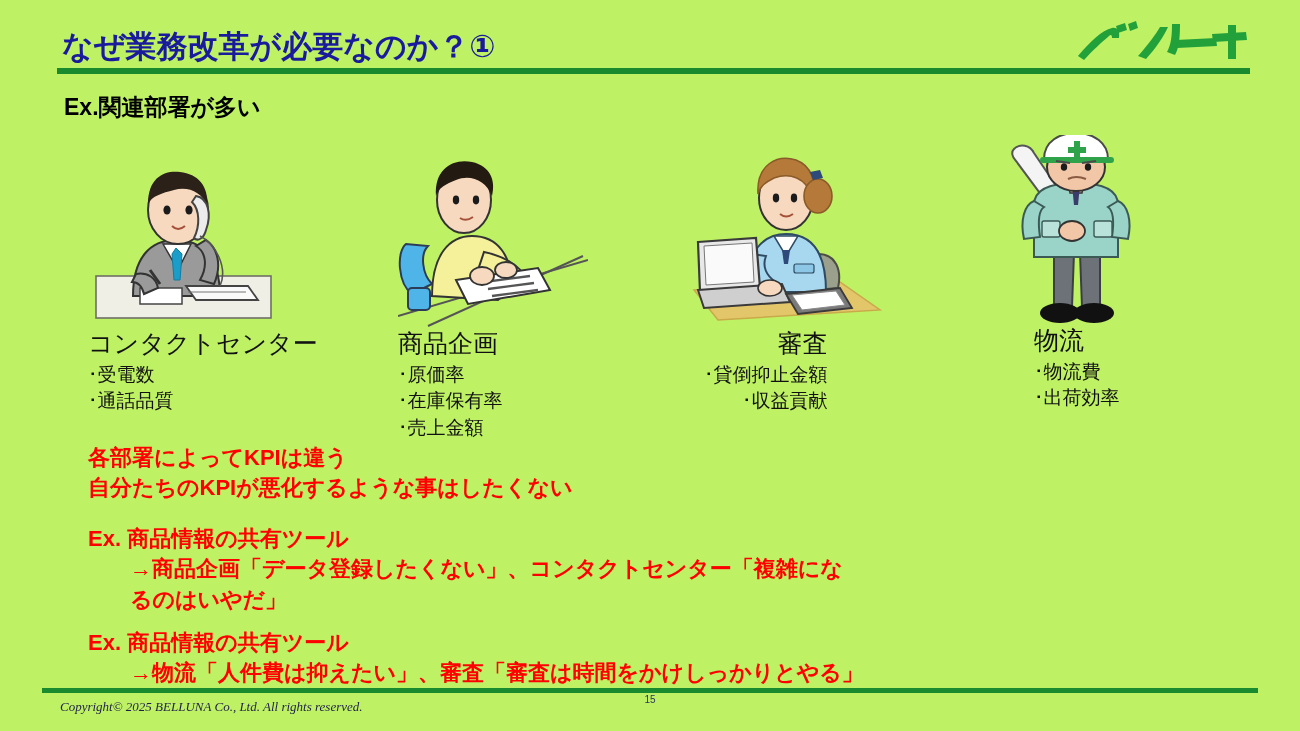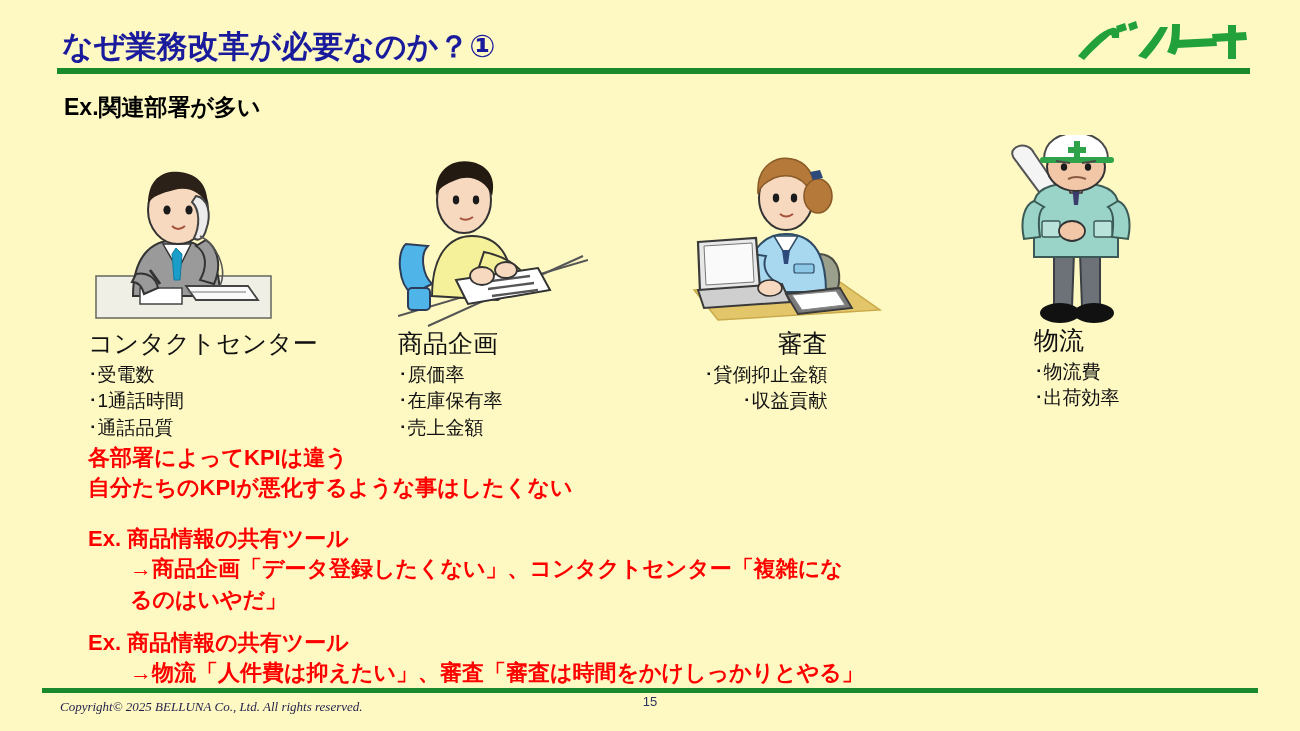--- a/index.html
+++ b/index.html
@@ -2,21 +2,21 @@
 <html><head>
 <meta charset="utf-8">
 <style>
   * { box-sizing: border-box; margin: 0; padding: 0; }
   html, body {
     width: 1300px; height: 731px;
     background: #ffffff;
     font-family: "Liberation Sans", "DejaVu Sans", sans-serif;
     overflow: hidden;
   }
-  #slide { position: relative; width: 1300px; height: 731px; background:#fef9c3; }
+  #slide { position: relative; width: 1300px; height: 731px; background:#bef264; }
 
   
   #slide-title {
     position: absolute; left: 62px; top: 26px;
     font-size: 31px; font-weight: bold; color: #1a1a9c;
     letter-spacing: 0px; white-space: nowrap;
   }
   #header-rule {
     position: absolute; left: 57px; top: 68px;
     width: 1193px; height: 6px; background: #1a8a2e;
@@ -57,21 +57,21 @@
     width: 1216px; height: 5px; background: #1a8a2e;
   }
   #copyright {
     position: absolute; left: 60px; top: 699px;
     font-family: "Liberation Serif", "DejaVu Serif", serif;
     font-style: italic; font-size: 13px; color: #1f1f4a;
     white-space: nowrap;
   }
   #page-number {
     position: absolute; left: 0; top: 694px; width: 1300px;
-    text-align: center; font-size: 13px; color: #2a3560;
+    text-align: center; font-size: 10px; color: #2a3560;
   }
 </style>
 </head>
 <body>
 
 <div id="slide">
 
   <div id="slide-title">なぜ業務改革が必要なのか？①</div>
   <div id="header-rule"></div>
 
@@ -125,21 +125,20 @@
 
       <path d="M112 88 C128 96, 140 120, 132 138" fill="none" stroke="#555" stroke-width="1.6"></path>
 
       <rect x="52" y="140" width="42" height="16" fill="#fff" stroke="#444" stroke-width="1.5"></rect>
       <path d="M48 126 C60 124, 68 130, 70 140 L56 146 C54 138, 50 134, 44 134 Z" fill="#9a9a9a" stroke="#333" stroke-width="2"></path>
       <path d="M62 122 L72 136" stroke="#333" stroke-width="3"></path>
     </svg>
     <div class="persona-text" style="left:0px; top:178px;">
       <div class="persona-title">コンタクトセンター</div>
       <div class="persona-item">･受電数</div>
-      <div class="persona-item">･1通話時間</div>
       <div class="persona-item">･通話品質</div>
     </div>
   </div>
 
   <div class="persona" style="left:398px; top:148px; width:230px; height:300px;">
     <svg class="persona-art" width="190" height="180" viewBox="0 0 190 180">
 
       <path d="M0 168 L190 112" stroke="#555" stroke-width="2" fill="none"></path>
       <path d="M30 178 L185 108" stroke="#555" stroke-width="2" fill="none"></path>
 

